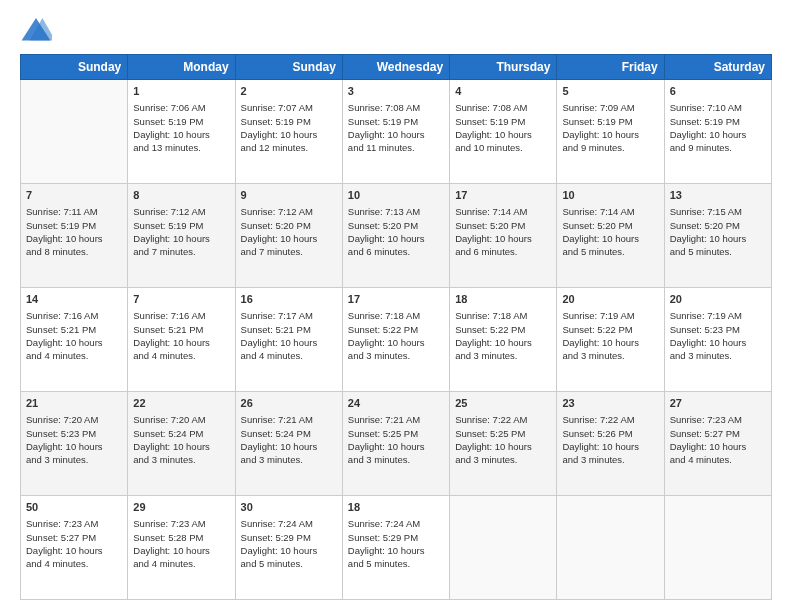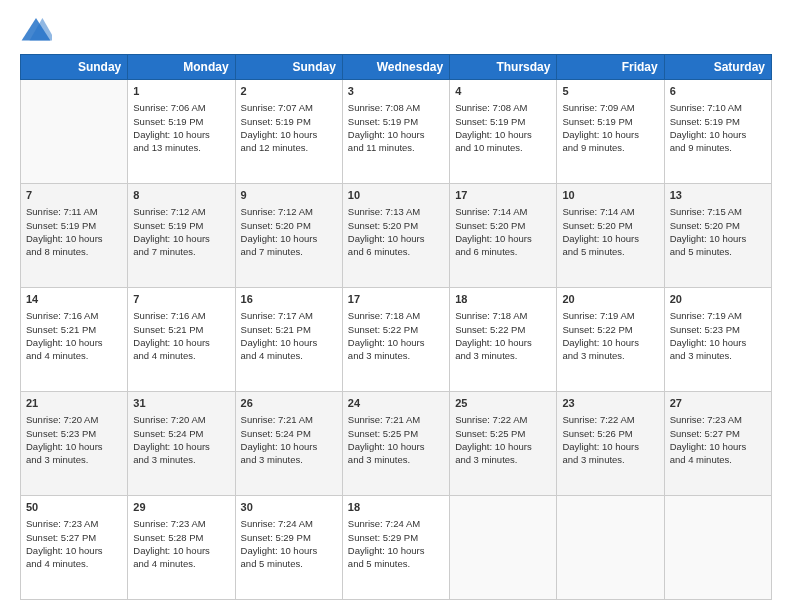--- a/index.html
+++ b/index.html
@@ -153,21 +153,21 @@
           <td><span class="day-num">14</span>Sunrise: 7:16 AM<br>Sunset: 5:21 PM<br>Daylight: 10 hours<br>and 4 minutes.</td>
           <td><span class="day-num">7</span>Sunrise: 7:16 AM<br>Sunset: 5:21 PM<br>Daylight: 10 hours<br>and 4 minutes.</td>
           <td><span class="day-num">16</span>Sunrise: 7:17 AM<br>Sunset: 5:21 PM<br>Daylight: 10 hours<br>and 4 minutes.</td>
           <td><span class="day-num">17</span>Sunrise: 7:18 AM<br>Sunset: 5:22 PM<br>Daylight: 10 hours<br>and 3 minutes.</td>
           <td><span class="day-num">18</span>Sunrise: 7:18 AM<br>Sunset: 5:22 PM<br>Daylight: 10 hours<br>and 3 minutes.</td>
           <td><span class="day-num">20</span>Sunrise: 7:19 AM<br>Sunset: 5:22 PM<br>Daylight: 10 hours<br>and 3 minutes.</td>
           <td><span class="day-num">20</span>Sunrise: 7:19 AM<br>Sunset: 5:23 PM<br>Daylight: 10 hours<br>and 3 minutes.</td>
         </tr>
         <tr class="row-shaded">
           <td><span class="day-num">21</span>Sunrise: 7:20 AM<br>Sunset: 5:23 PM<br>Daylight: 10 hours<br>and 3 minutes.</td>
-          <td><span class="day-num">31</span>Sunrise: 7:20 AM<br>Sunset: 5:24 PM<br>Daylight: 10 hours<br>and 3 minutes.</td>
+          <td><span class="day-num">22</span>Sunrise: 7:20 AM<br>Sunset: 5:24 PM<br>Daylight: 10 hours<br>and 3 minutes.</td>
           <td><span class="day-num">26</span>Sunrise: 7:21 AM<br>Sunset: 5:24 PM<br>Daylight: 10 hours<br>and 3 minutes.</td>
           <td><span class="day-num">24</span>Sunrise: 7:21 AM<br>Sunset: 5:25 PM<br>Daylight: 10 hours<br>and 3 minutes.</td>
           <td><span class="day-num">25</span>Sunrise: 7:22 AM<br>Sunset: 5:25 PM<br>Daylight: 10 hours<br>and 3 minutes.</td>
           <td><span class="day-num">23</span>Sunrise: 7:22 AM<br>Sunset: 5:26 PM<br>Daylight: 10 hours<br>and 3 minutes.</td>
           <td><span class="day-num">27</span>Sunrise: 7:23 AM<br>Sunset: 5:27 PM<br>Daylight: 10 hours<br>and 4 minutes.</td>
         </tr>
         <tr>
           <td><span class="day-num">50</span>Sunrise: 7:23 AM<br>Sunset: 5:27 PM<br>Daylight: 10 hours<br>and 4 minutes.</td>
           <td><span class="day-num">29</span>Sunrise: 7:23 AM<br>Sunset: 5:28 PM<br>Daylight: 10 hours<br>and 4 minutes.</td>
           <td><span class="day-num">30</span>Sunrise: 7:24 AM<br>Sunset: 5:29 PM<br>Daylight: 10 hours<br>and 5 minutes.</td>

